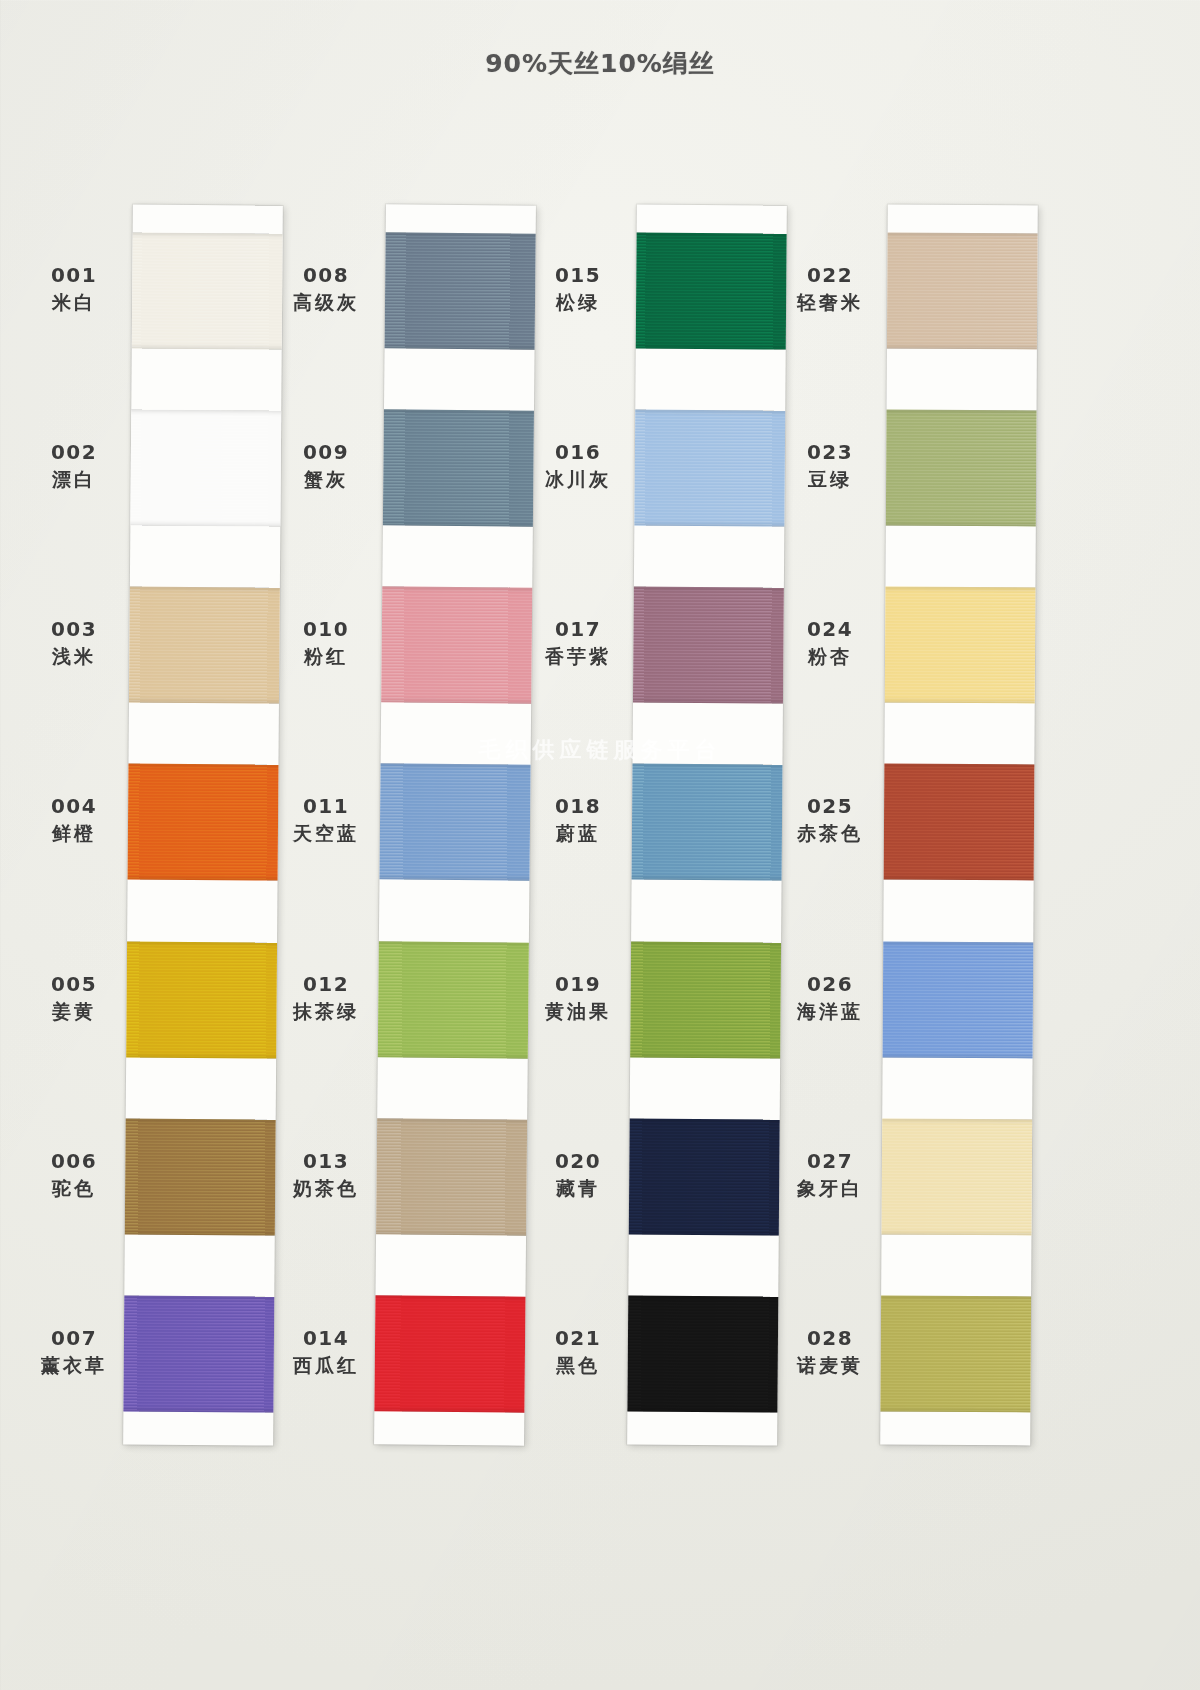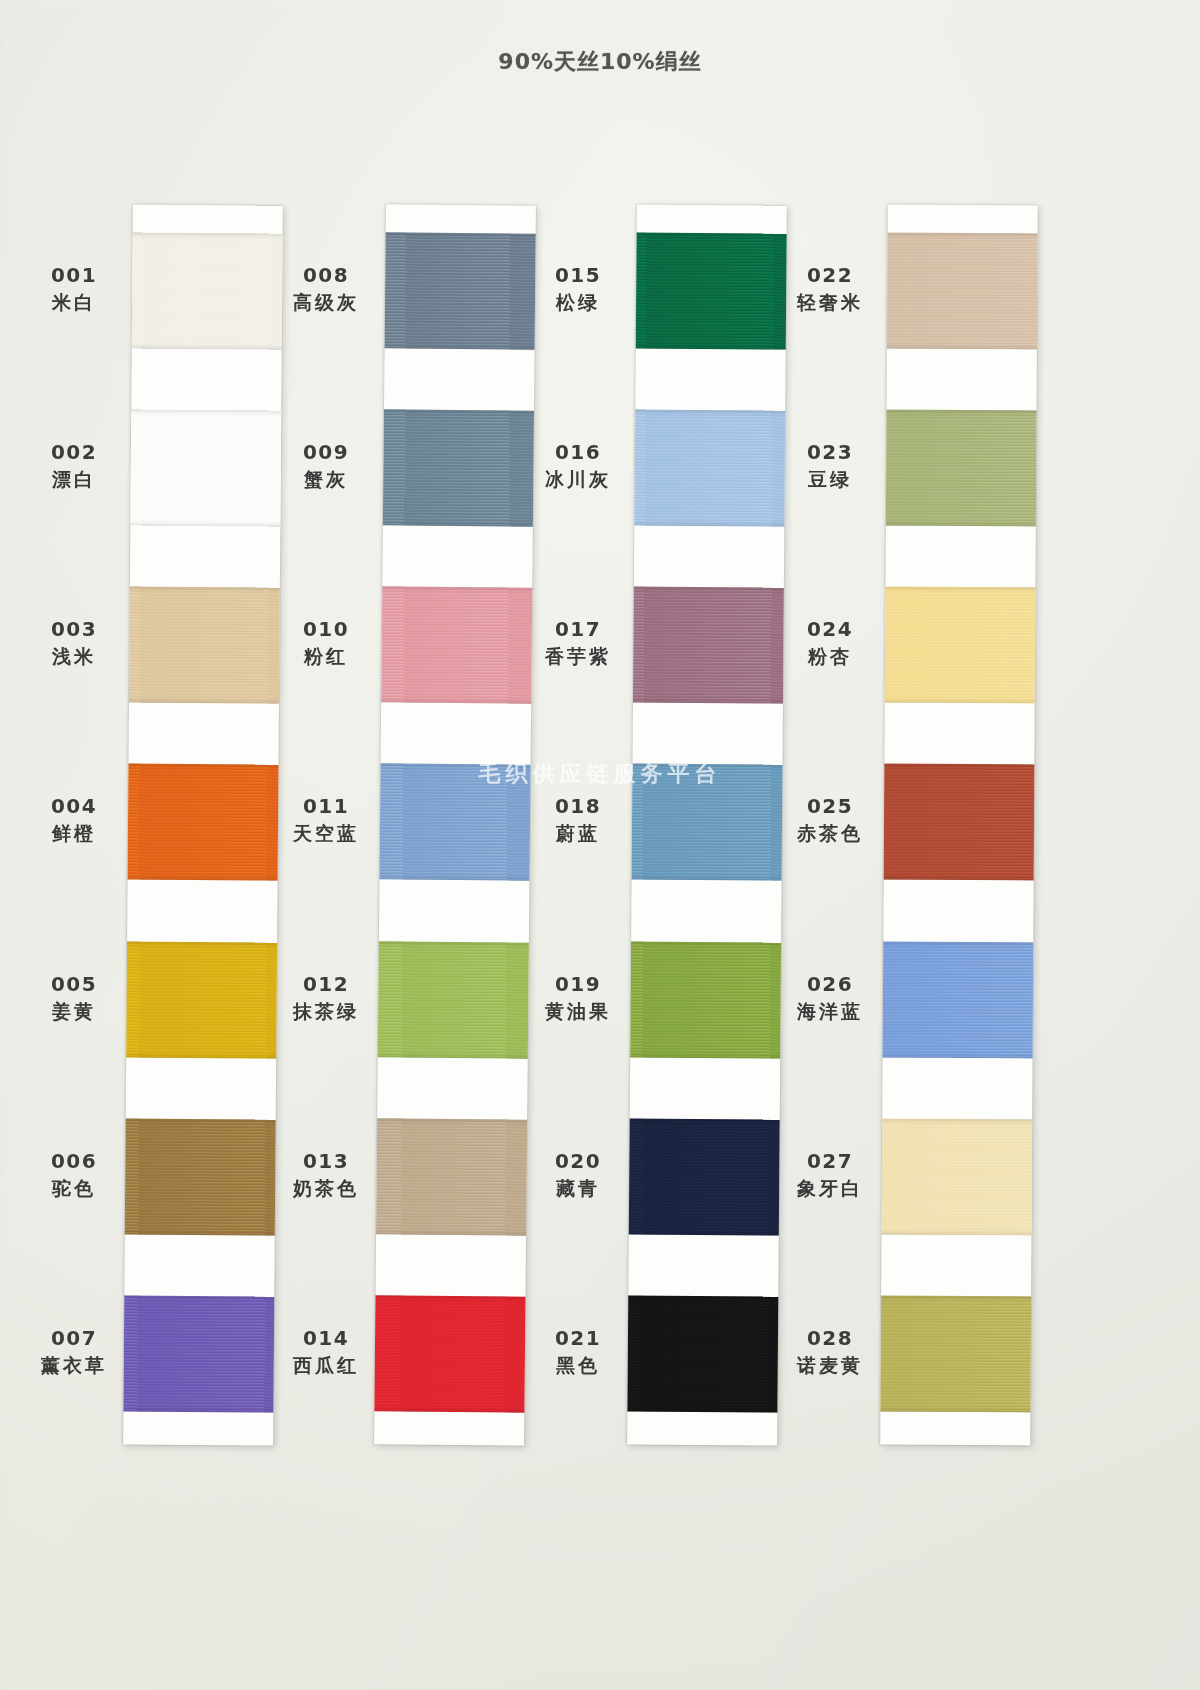--- a/index.html
+++ b/index.html
@@ -46,21 +46,21 @@
     font-size: 34px;
     font-weight: 700;
     letter-spacing: 3px;
     color: #4a4a4a;
     line-height: 1.15;
     text-shadow: 0 0 1px rgba(70,70,70,0.55);
   }
   #subtitle {
     margin-top: 9px;
     font-family: "DejaVu Sans", sans-serif;
-    font-size: 22px;
+    font-size: 25px;
     font-weight: 600;
     letter-spacing: 1px;
     color: #555555;
     text-shadow: 0 0 1px rgba(80,80,80,0.4);
   }
 
   
   .column {
     position: absolute;
     top: 205px;
@@ -154,21 +154,21 @@
   #wm-main {
     font-family: "DejaVu Sans", sans-serif;
     font-size: 58px;
     font-weight: 700;
     letter-spacing: 5px;
     color: rgba(255,255,255,0.72);
     text-shadow: 0 1px 2px rgba(0,0,0,0.06);
     line-height: 1;
   }
   #wm-sub {
-    margin-top: 28px;
+    margin-top: 4px;
     font-family: "DejaVu Sans", sans-serif;
     font-size: 22px;
     font-weight: 600;
     letter-spacing: 5px;
     color: rgba(255,255,255,0.70);
     line-height: 1;
   }
 </style>
 </head>
 <body>

